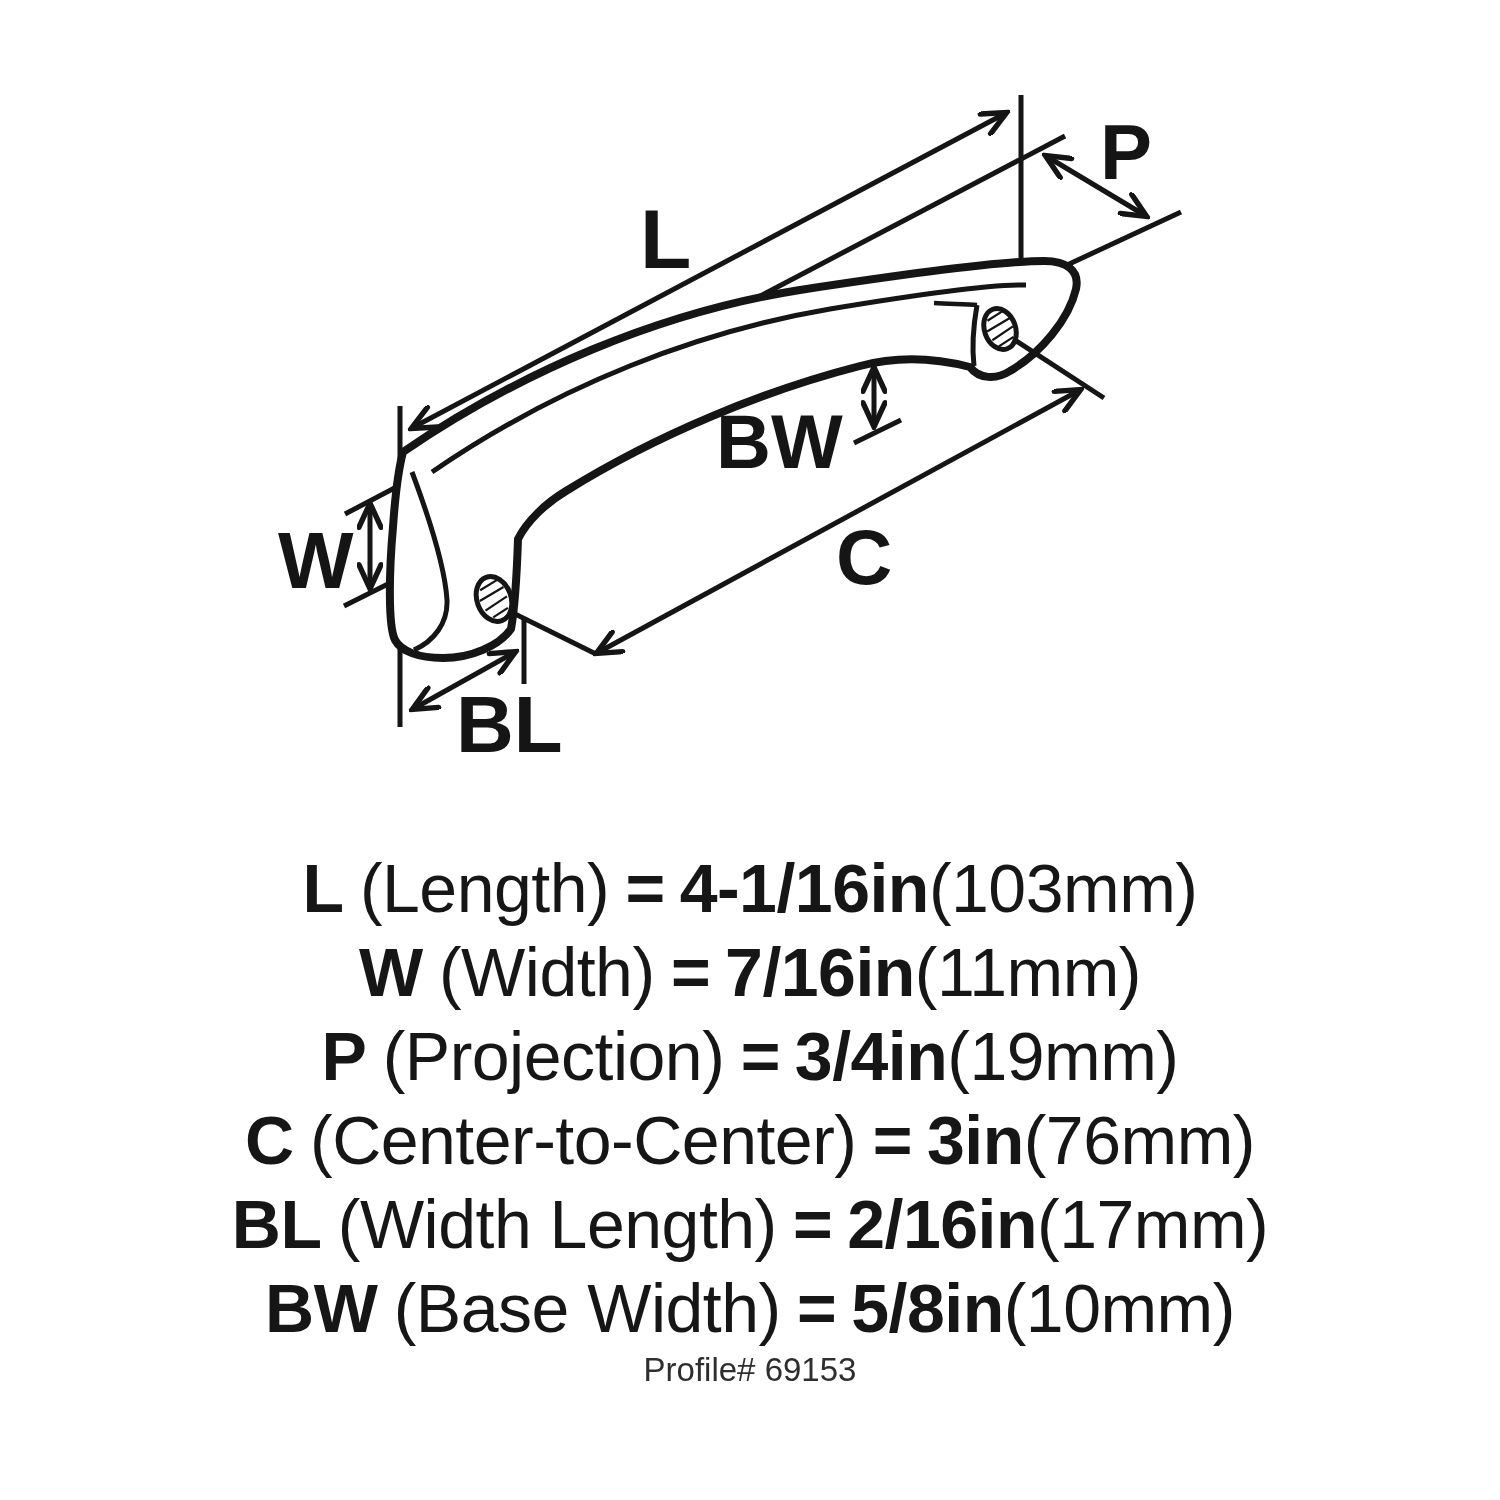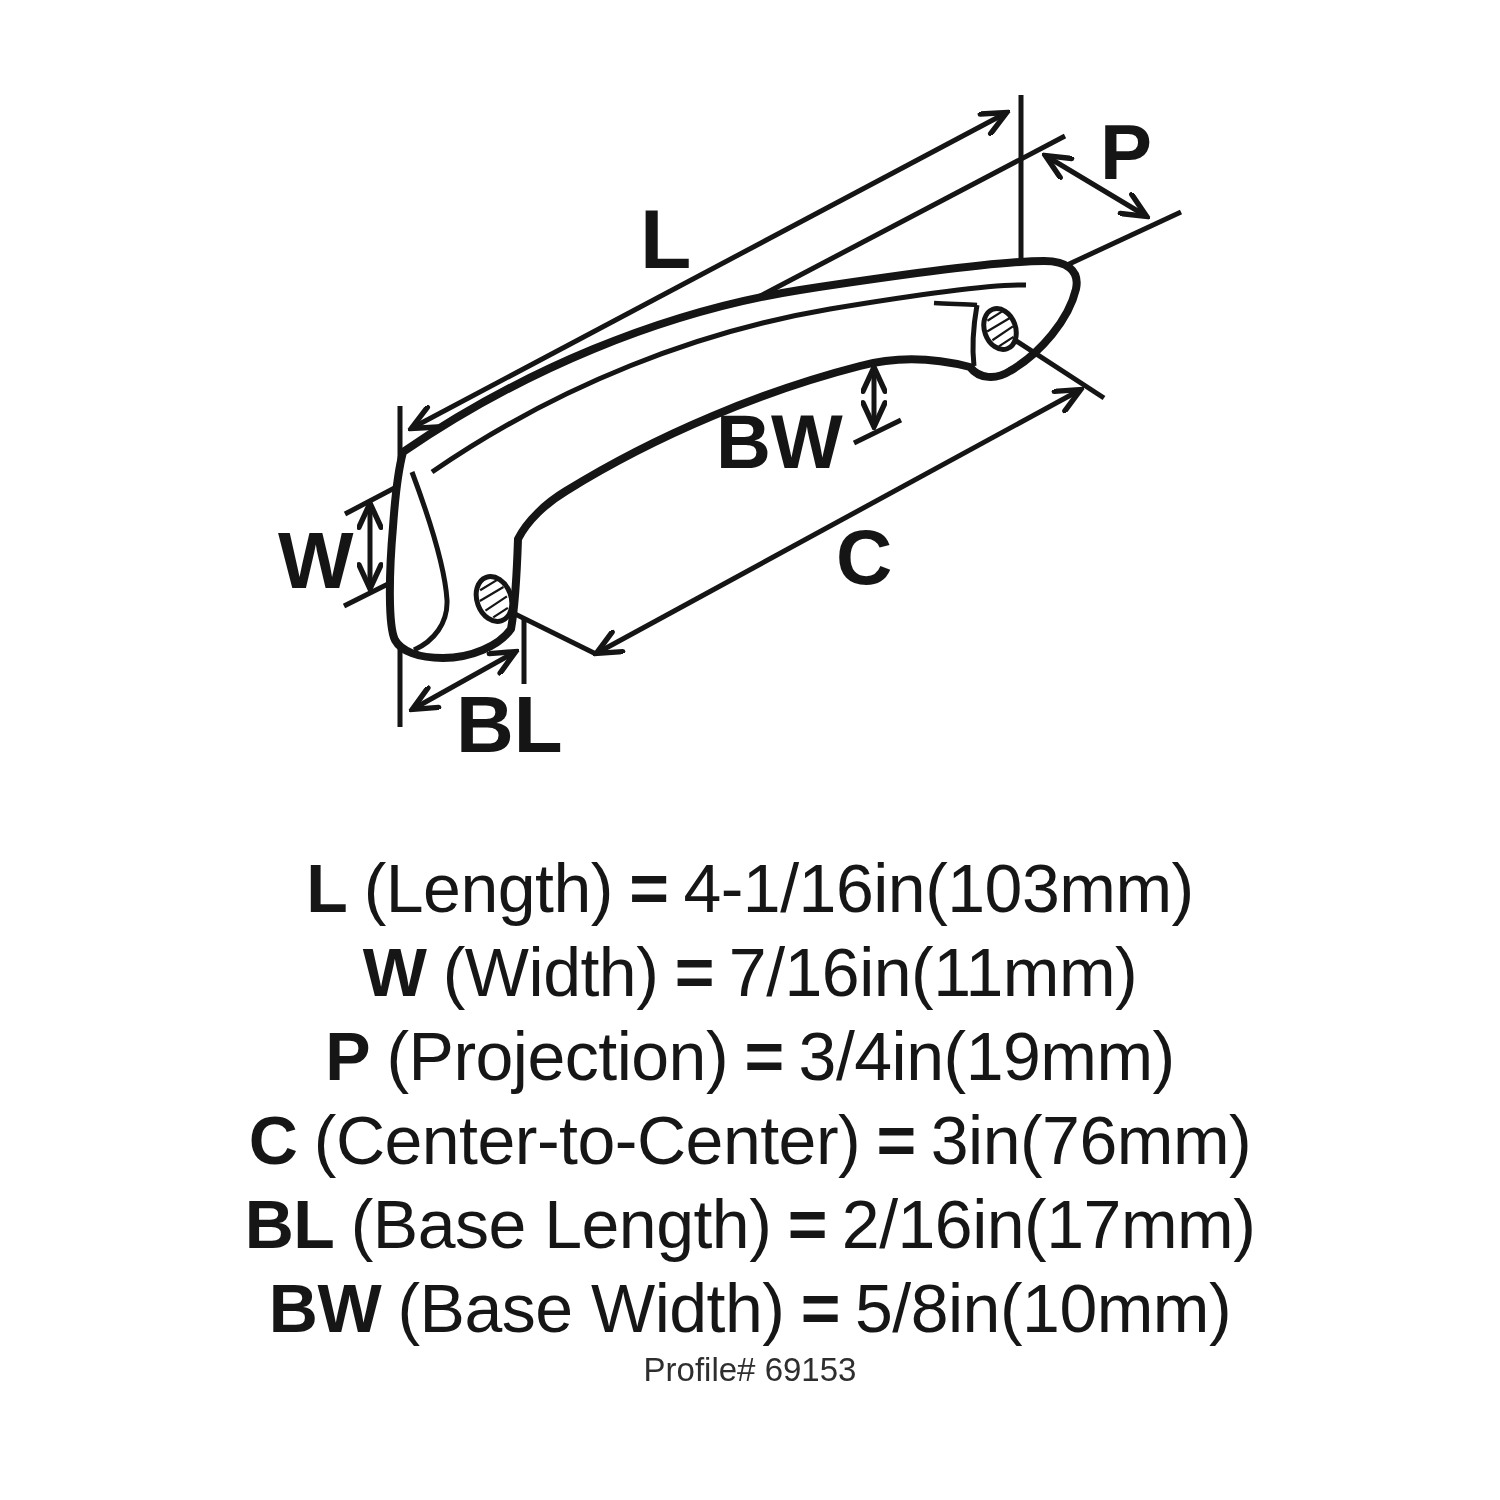--- a/index.html
+++ b/index.html
@@ -29,21 +29,21 @@
   .spec-row {
     font-size: 68px;
     line-height: 84px;
     white-space: nowrap;
     color: #161616;
     letter-spacing: -0.5px;
   }
   .spec-abbr { font-weight: bold; margin-right: 0.24em; }
   .spec-name { font-weight: normal; margin-right: 0.24em; }
   .spec-eq   { font-weight: bold; margin-right: 0.22em; }
-  .spec-value{ font-weight: normal; }
+  .spec-value{ font-weight: bold; }
   .spec-metric { font-weight: normal; }
   .profile-line {
     font-size: 33px;
     line-height: 40px;
     color: #2e2e2e;
     font-weight: normal;
   }
 </style>
 </head>
 <body>
@@ -131,21 +131,21 @@
     <div class="spec-row">
       <span class="spec-abbr">W</span><span class="spec-name">(Width)</span><span class="spec-eq">=</span><span class="spec-value">7/16in</span><span class="spec-metric">(11mm)</span>
     </div>
     <div class="spec-row">
       <span class="spec-abbr">P</span><span class="spec-name">(Projection)</span><span class="spec-eq">=</span><span class="spec-value">3/4in</span><span class="spec-metric">(19mm)</span>
     </div>
     <div class="spec-row">
       <span class="spec-abbr">C</span><span class="spec-name">(Center-to-Center)</span><span class="spec-eq">=</span><span class="spec-value">3in</span><span class="spec-metric">(76mm)</span>
     </div>
     <div class="spec-row">
-      <span class="spec-abbr">BL</span><span class="spec-name">(Base Length)</span><span class="spec-eq">=</span><span class="spec-value">2/16in</span><span class="spec-metric">(17mm)</span>
+      <span class="spec-abbr">BL</span><span class="spec-name">(Width Length)</span><span class="spec-eq">=</span><span class="spec-value">2/16in</span><span class="spec-metric">(17mm)</span>
     </div>
     <div class="spec-row">
       <span class="spec-abbr">BW</span><span class="spec-name">(Base Width)</span><span class="spec-eq">=</span><span class="spec-value">5/8in</span><span class="spec-metric">(10mm)</span>
     </div>
     <div class="profile-line">Profile# 69153</div>
   </div>
 
 </div>
 
 </body></html>

